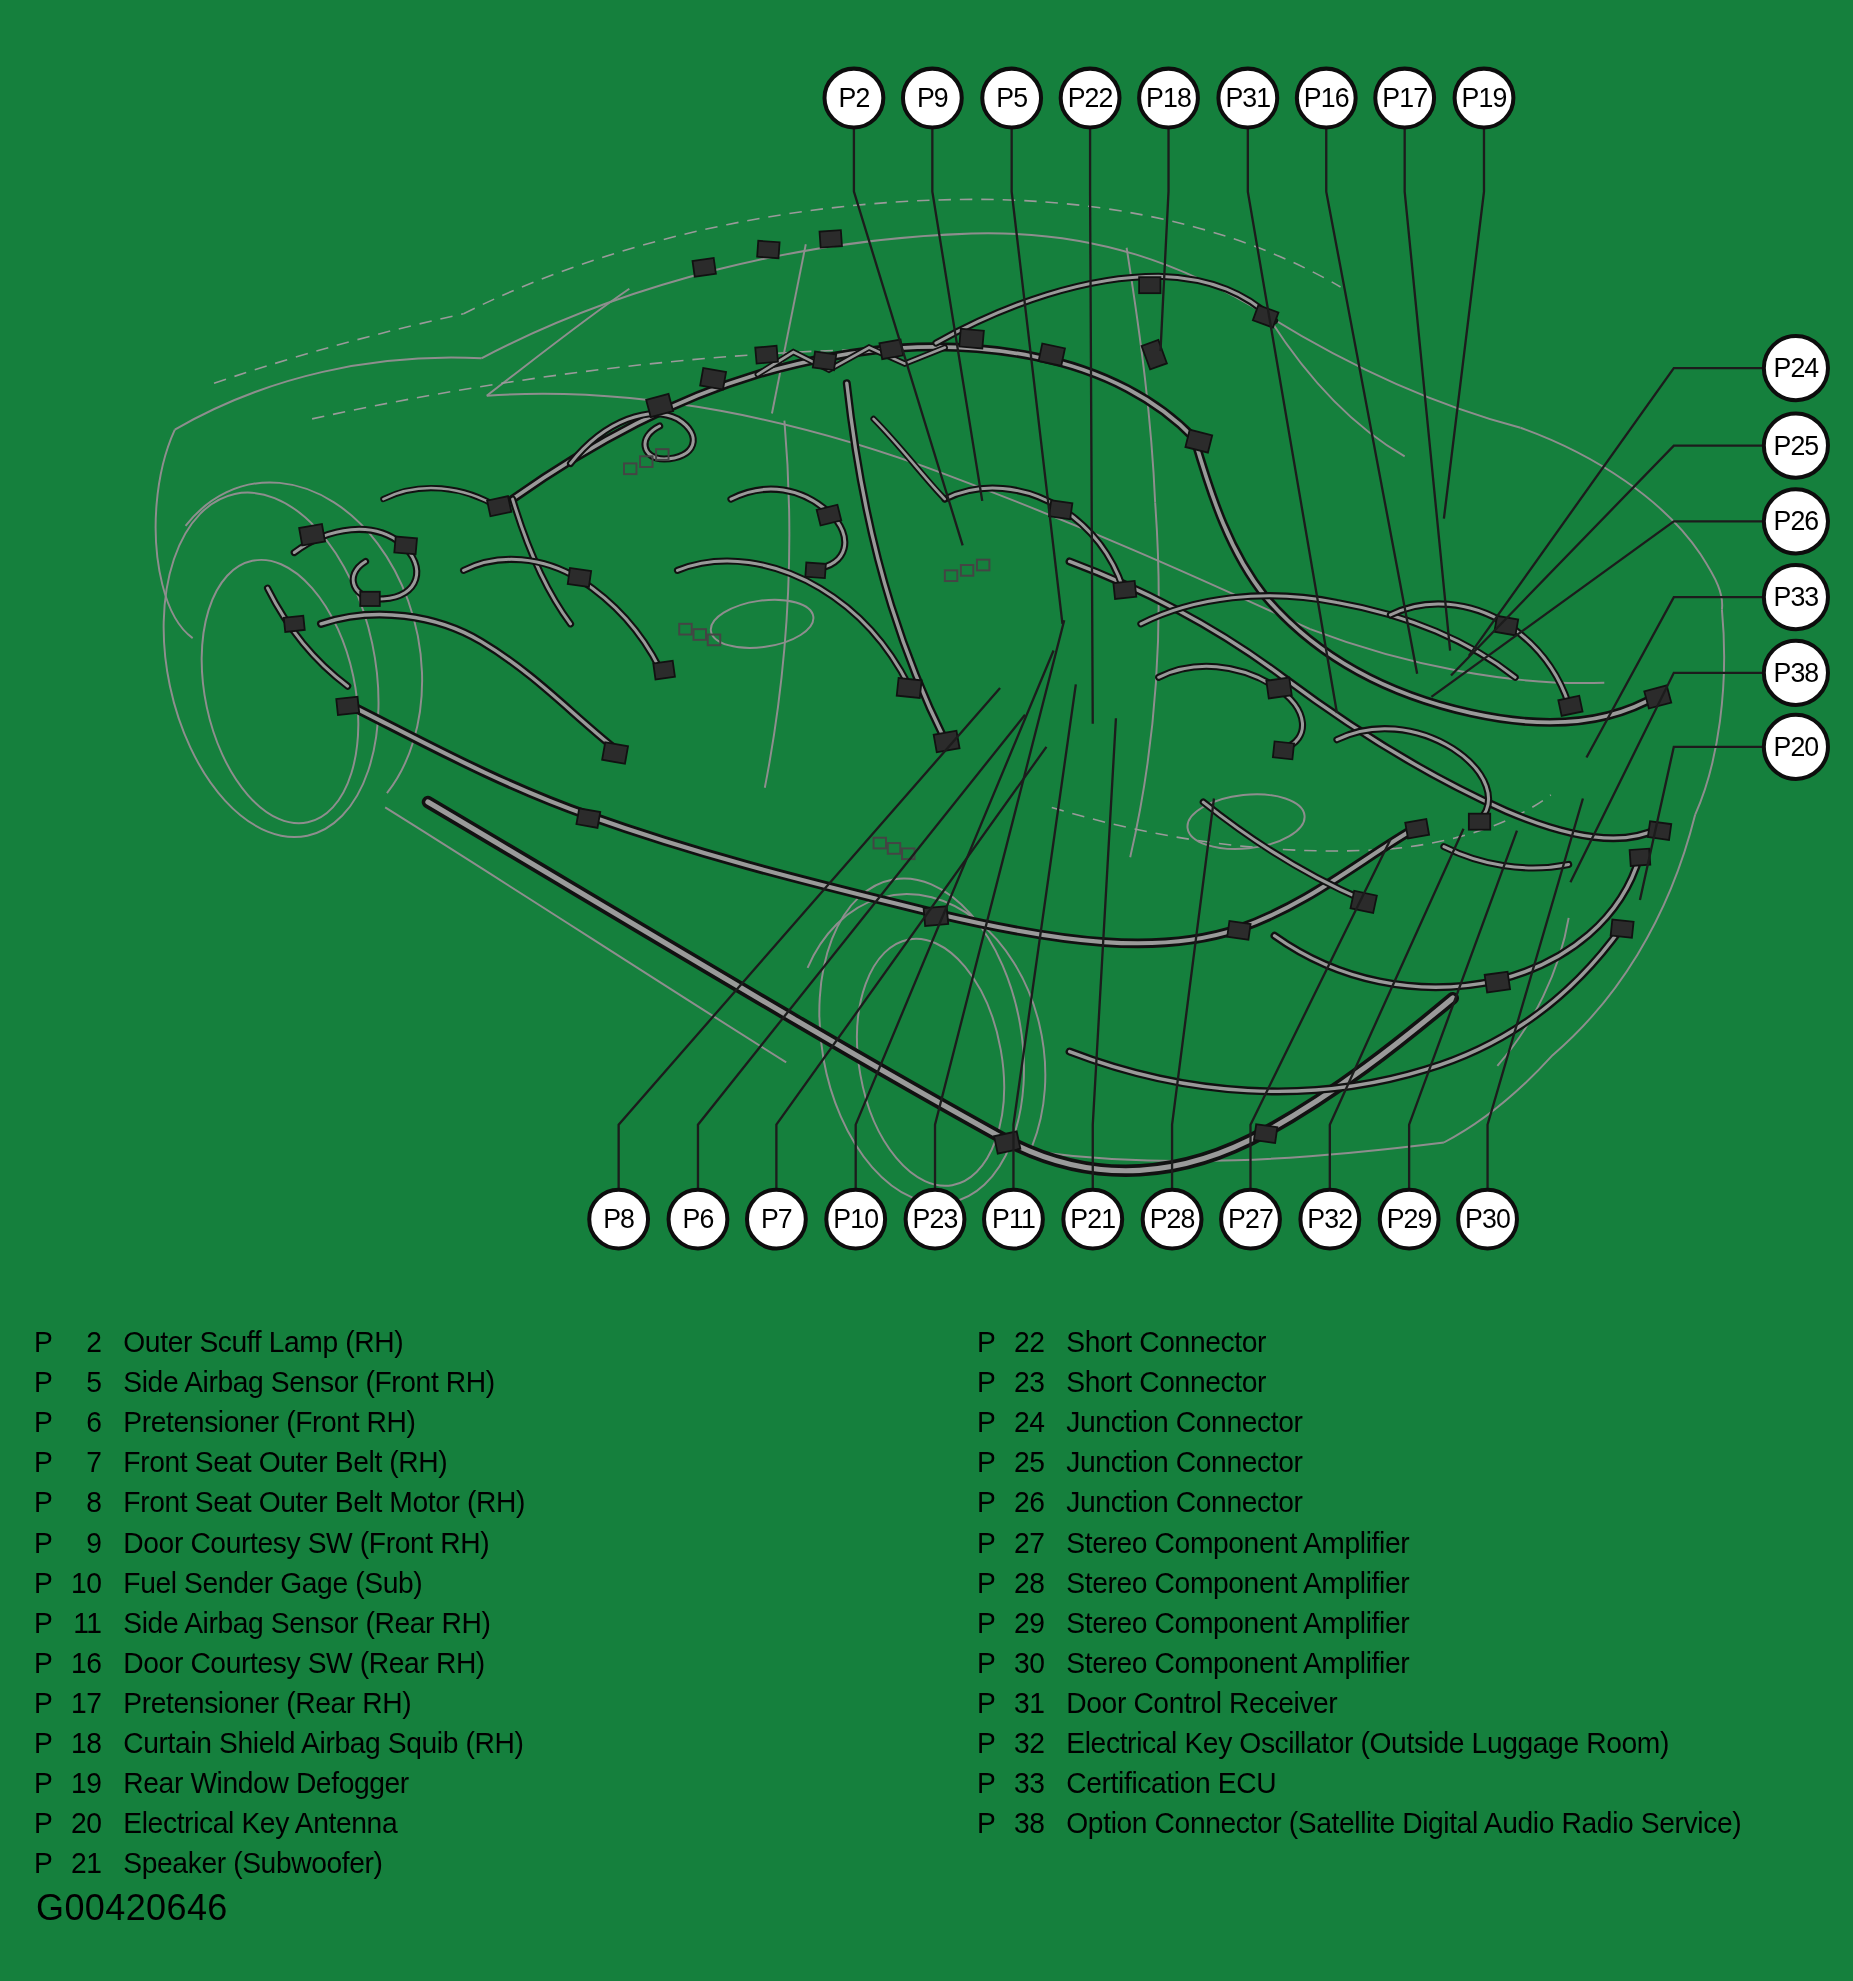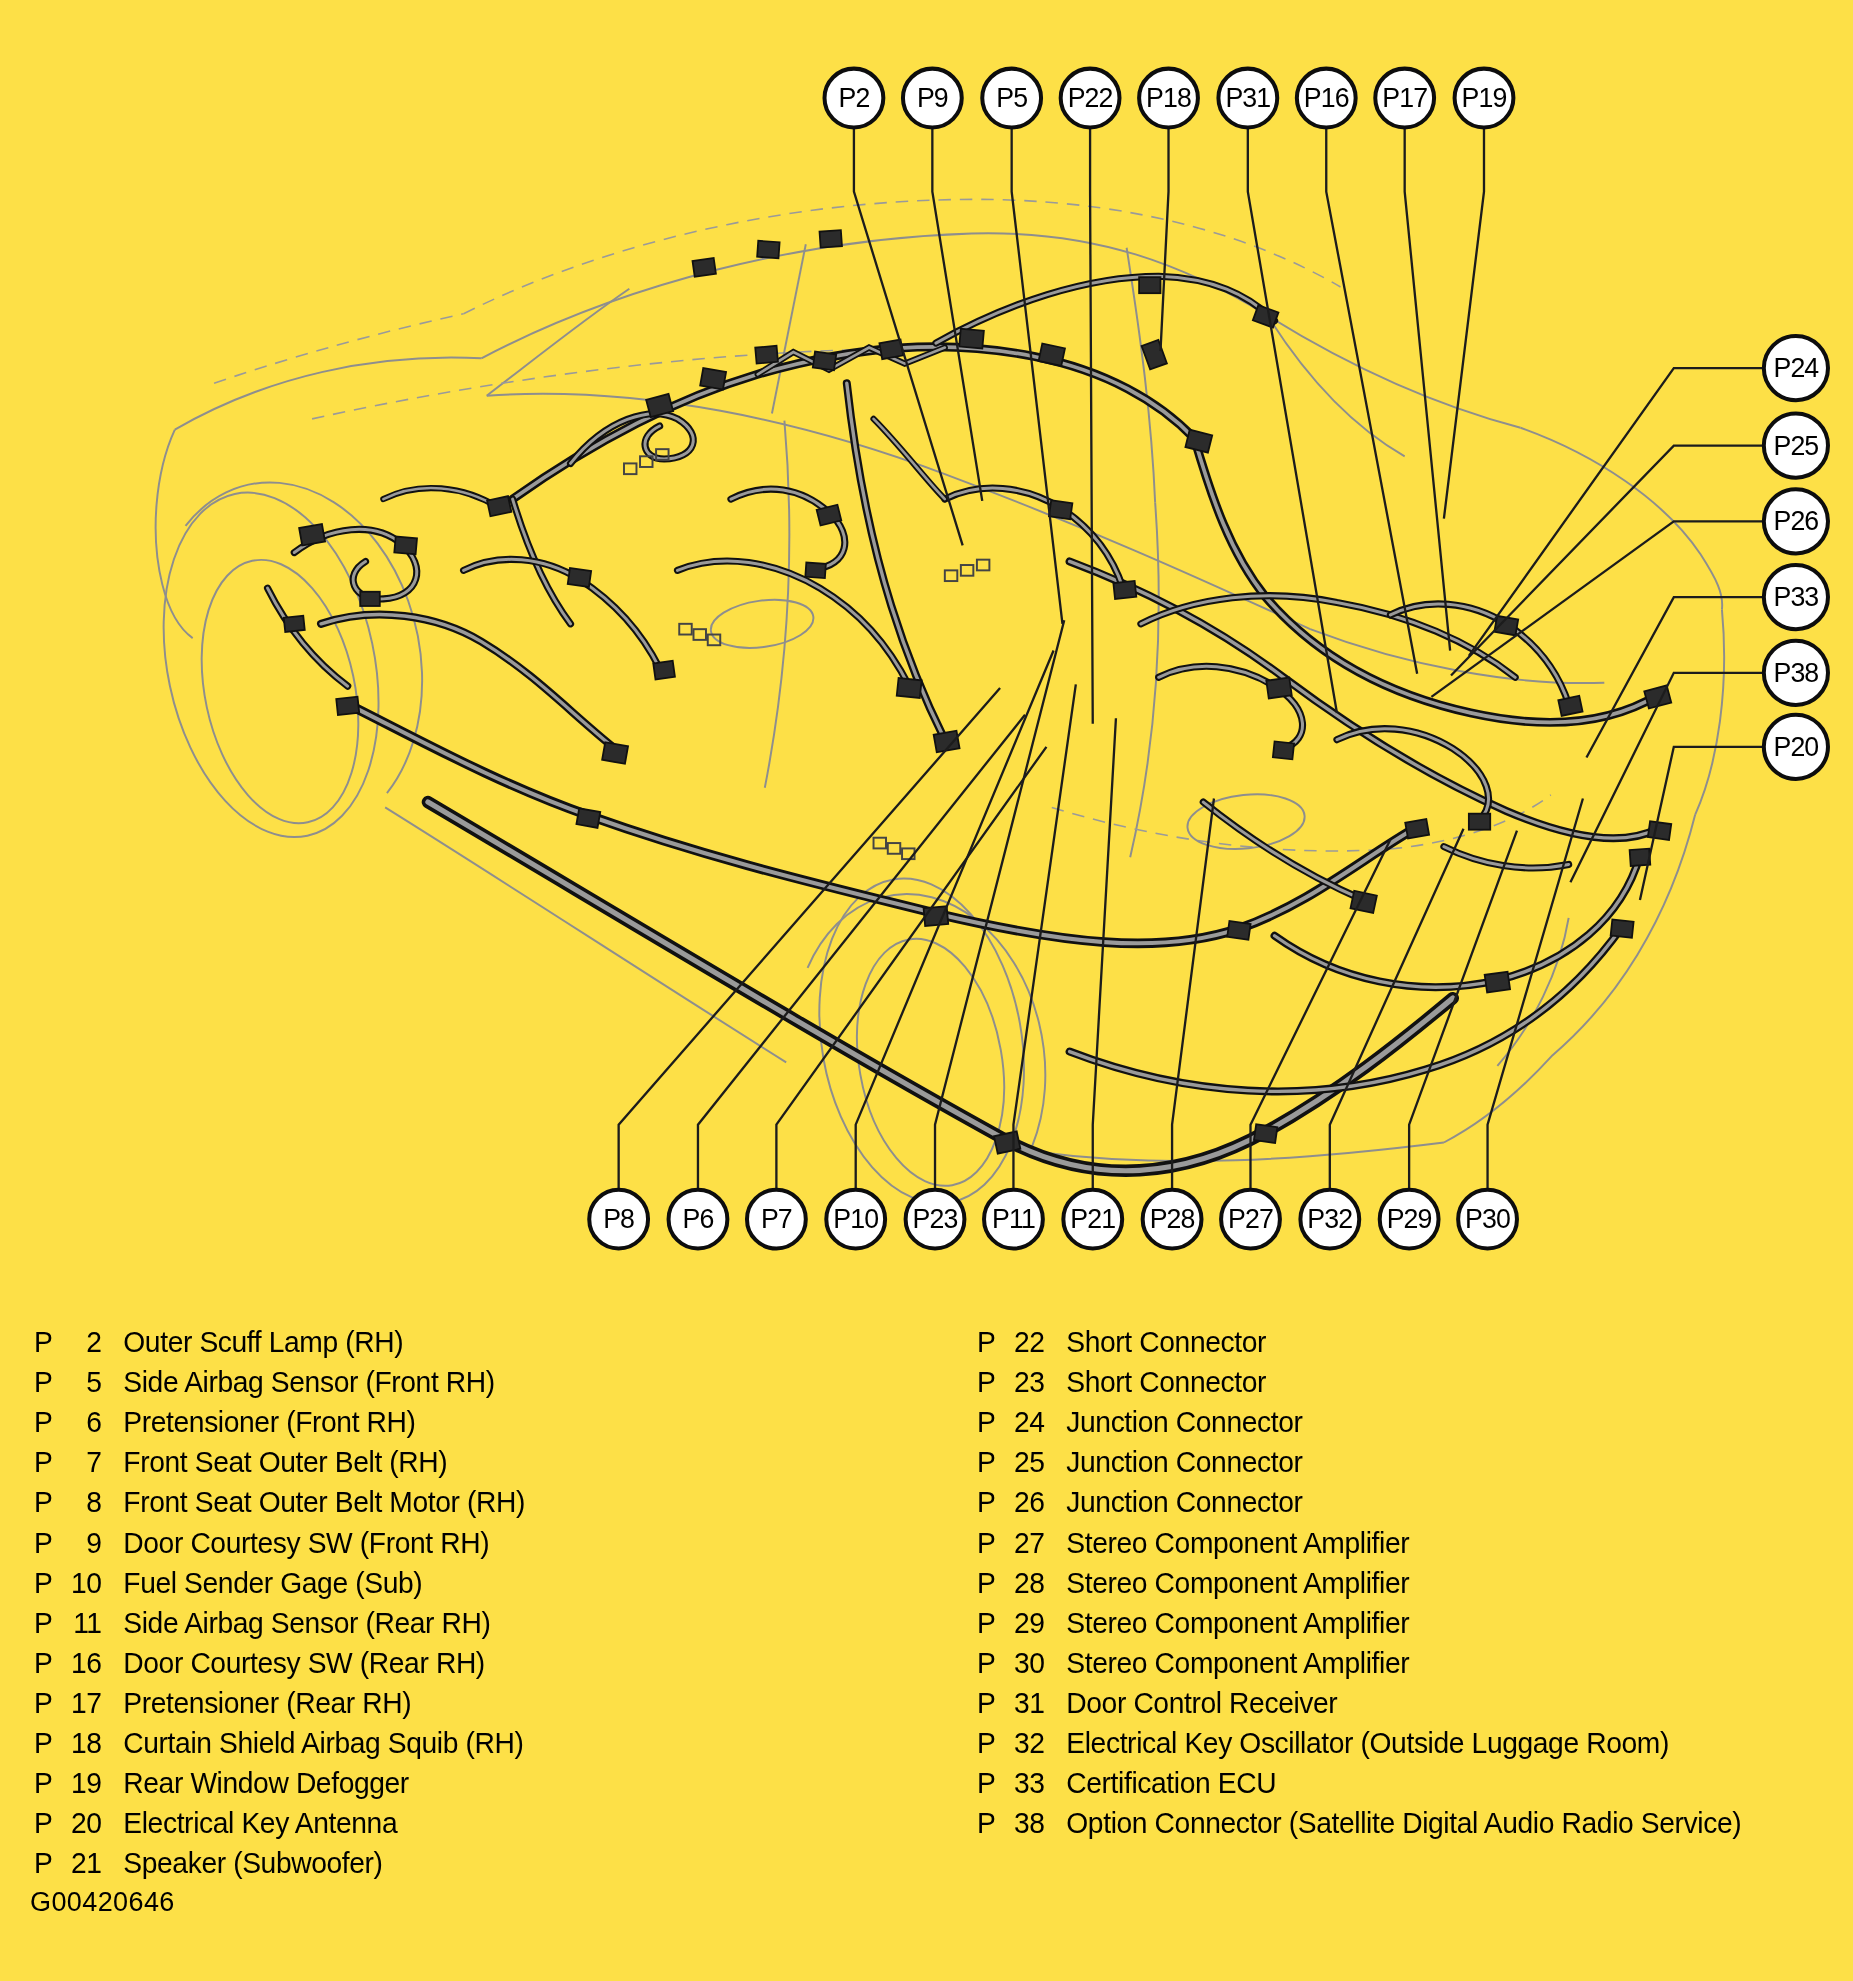--- a/index.html
+++ b/index.html
@@ -1,27 +1,27 @@
 <!DOCTYPE html>
 <html style="font-size:14.3px"><head>
 <meta charset="utf-8">
 <style>
   html,body{margin:0;padding:0;background:#ffffff;}
-  #page{position:relative;width:1854px;height:1982px;background:#fde047;overflow:hidden;
+  #page{position:relative;width:1854px;height:1982px;background:#15803d;overflow:hidden;
         font-family:"Liberation Sans", sans-serif;color:#000;}
   svg{position:absolute;left:0;top:0;}
   .bodyline{stroke:#8e8e8e;stroke-width:2.2;fill:none;}
   .dash{stroke:#9a9a9a;stroke-width:1.8;fill:none;stroke-dasharray:14 10;}
   .legend-row{position:absolute;height:41px;white-space:nowrap;transform-origin:left center;
               transform:scaleX(0.94);}
   .legend-row span{display:inline-block;font-size:30px;letter-spacing:-0.4px;vertical-align:baseline;}
   .code-p{width:27px;}
   .code-num{width:45px;text-align:right;}
   .row-name{margin-left:23px;}
-  #figure-id{position:absolute;left:30px;top:1887px;font-size:27px;letter-spacing:0.4px;}
+  #figure-id{position:absolute;left:36px;top:1887px;font-size:36px;letter-spacing:0.4px;}
 </style>
 </head>
 <body>
 
 <div id="page">
 
   <svg id="art" width="1854" height="1982" viewBox="0 0 2080 2224">
 
     <g>
       <path class="bodyline" d="M196 482 C 300 422, 420 396, 540 402"></path>

